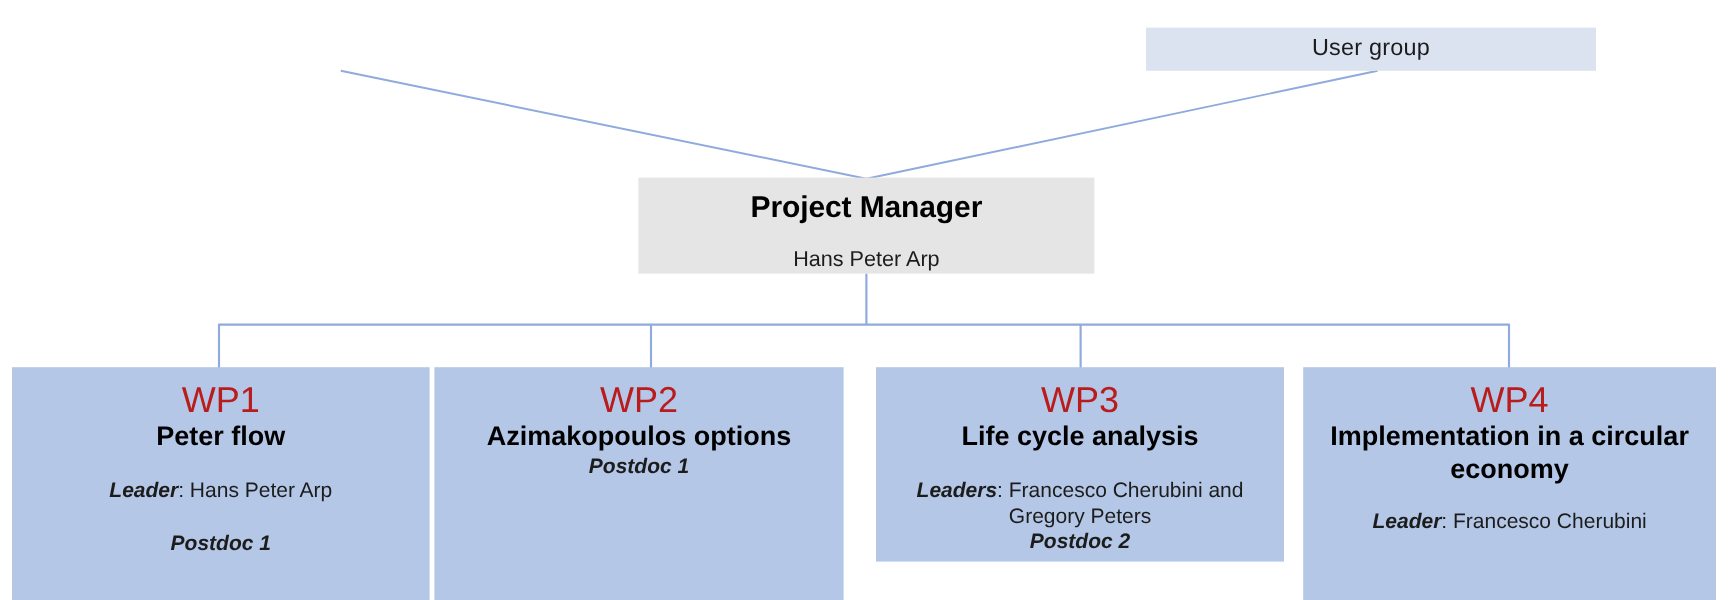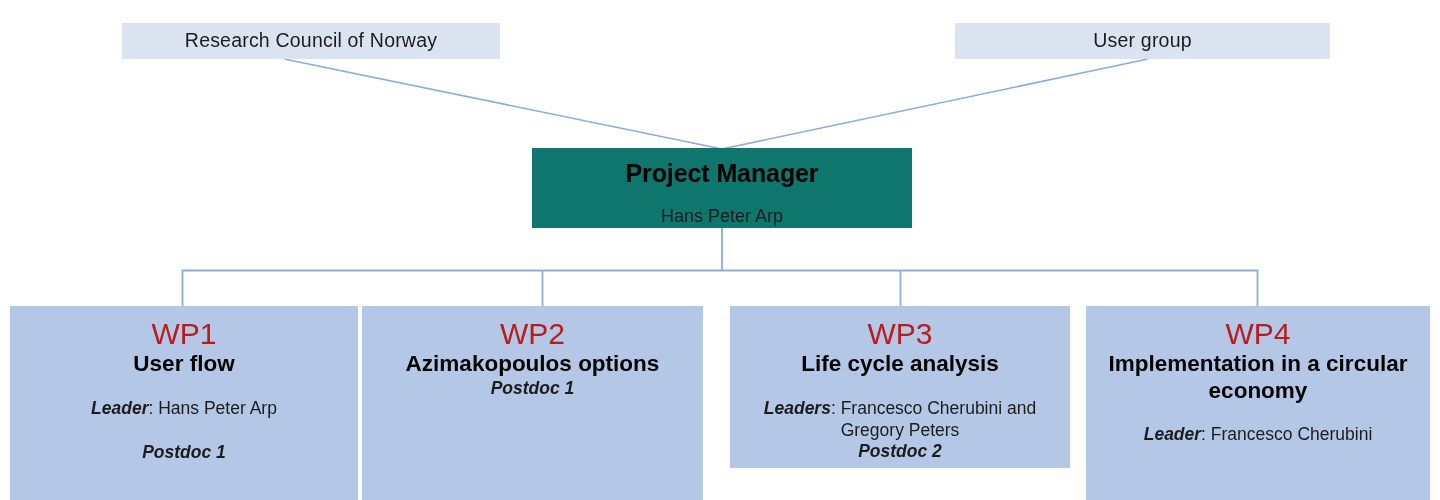--- a/index.html
+++ b/index.html
@@ -40,21 +40,21 @@
   }
   .stakeholder .node-title {
     font-size: 19.5px;
     font-weight: normal;
     letter-spacing: 0.2px;
     line-height: 1;
     color: #1c1c1c;
   }
   
   .manager {
-    background: #0f766e;
+    background: #e5e5e5;
     justify-content: center;
     padding-top: 11px;
     gap: 16px;
   }
   .manager .node-title {
     font-size: 25px;
     font-weight: bold;
     line-height: 1.12;
     letter-spacing: -0.1px;
     color: #000000;
@@ -123,36 +123,33 @@
     <line x1="722" y1="228" x2="722" y2="271" stroke="#8faadc" stroke-width="1.8"></line>
 
     <line x1="182" y1="270.5" x2="1258" y2="270.5" stroke="#8faadc" stroke-width="1.8"></line>
 
     <line x1="182.5" y1="270" x2="182.5" y2="307" stroke="#8faadc" stroke-width="1.8"></line>
     <line x1="542.5" y1="270" x2="542.5" y2="307" stroke="#8faadc" stroke-width="1.8"></line>
     <line x1="900.5" y1="270" x2="900.5" y2="307" stroke="#8faadc" stroke-width="1.8"></line>
     <line x1="1257.5" y1="270" x2="1257.5" y2="307" stroke="#8faadc" stroke-width="1.8"></line>
   </svg>
 
-  <div class="node stakeholder" style="left:122px; top:23px; width:378px;">
-    <span class="node-title">Research Council of Norway</span>
-  </div>
 
   <div class="node stakeholder" style="left:955px; top:23px; width:375px;">
     <span class="node-title">User group</span>
   </div>
 
   <div class="node manager" style="left:532px; top:148px; width:380px; height:80px;">
     <span class="node-title">Project Manager</span>
     <span class="node-person">Hans Peter Arp</span>
   </div>
 
   <div class="node wp gap-postdoc" style="left:10px; top:306px; width:348px; height:194px;">
     <span class="wp-code">WP1</span>
-    <span class="wp-name">User flow</span>
+    <span class="wp-name">Peter flow</span>
     <span class="wp-leader"><span class="role">Leader</span><span>: </span><span>Hans Peter Arp</span></span>
     <span class="wp-postdoc">Postdoc 1</span>
   </div>
 
   <div class="node wp tight-postdoc" style="left:362px; top:306px; width:341px; height:194px;">
     <span class="wp-code">WP2</span>
     <span class="wp-name">Azimakopoulos options</span>
     <span class="wp-postdoc">Postdoc 1</span>
   </div>
 

